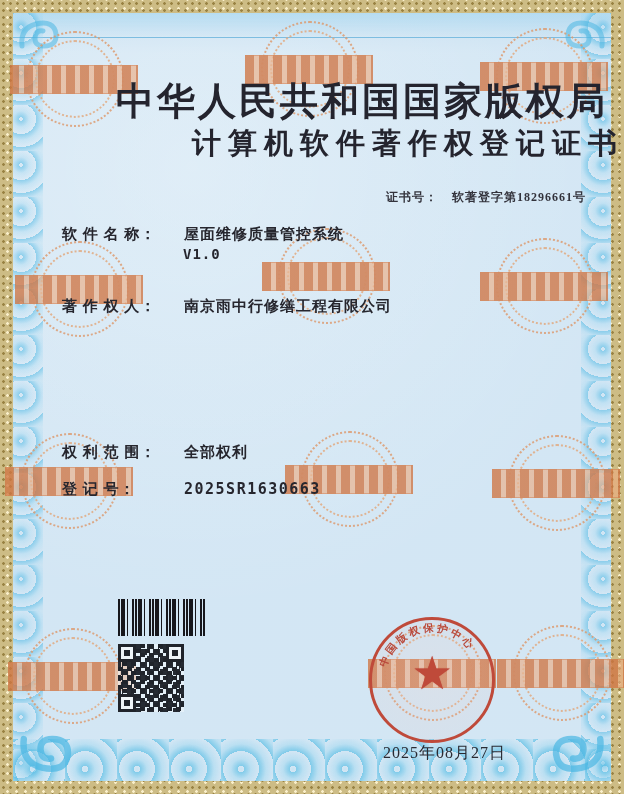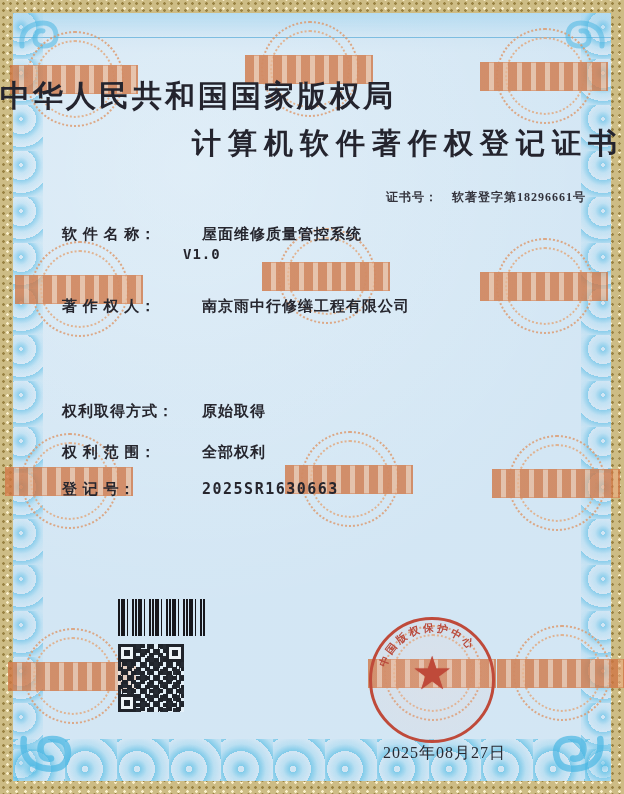--- a/index.html
+++ b/index.html
@@ -31,36 +31,36 @@
   svg.swirl{display:block;}
   
   .stamp{position:absolute;width:128px;height:100px;opacity:.82;filter:blur(.6px);pointer-events:none;}
   .stamp .ring{position:absolute;left:16px;top:3px;width:94px;height:92px;border:2px dotted #dd9a6e;border-radius:50%;}
   .stamp .ring2{position:absolute;left:25px;top:12px;width:76px;height:74px;border:2px dotted #e2a87d;border-radius:50%;}
   .stamp .bar{position:absolute;left:0;top:37px;width:128px;height:27px;
     background:rgba(235,166,118,.65);
     background-image:repeating-linear-gradient(90deg, rgba(205,112,62,.85) 0 9px, rgba(238,180,140,.3) 9px 14px);
     border-top:1px solid rgba(210,120,70,.6);border-bottom:1px solid rgba(210,120,70,.6);}
   
-  .authority{position:absolute;left:0;right:16px;top:76px;text-align:left;font-size:30px;font-weight:700;
+  .authority{position:absolute;left:0;right:16px;top:76px;text-align:right;font-size:38px;font-weight:700;
     letter-spacing:3px;color:#24242e;}
   .cert-title{position:absolute;left:0;right:0;top:124px;text-align:right;font-size:29px;font-weight:700;
     letter-spacing:7px;color:#24242e;}
   .cert-no-line{position:absolute;right:38px;top:189px;font-size:12px;font-weight:700;color:#33333c;letter-spacing:1px;margin-left:8px;}
   .cert-no-line .gap{display:inline-block;width:14px;}
   .field{position:absolute;font-size:15px;font-weight:700;color:#26262e;letter-spacing:1px;}
   .field .lbl{display:inline-block;min-width:112px;}
   .f0{left:62px;top:225px;}
   .f0v2{left:183px;top:246px;font-family:"DejaVu Sans Mono",monospace;font-size:14px;}
   .f1{left:62px;top:297px;}
   .f2{left:62px;top:402px;}
   .f3{left:62px;top:443px;}
   .f4{left:62px;top:480px;}
   .f4 .val{font-family:"DejaVu Sans Mono",monospace;letter-spacing:1.5px;}
-  .field .val{margin-left:28px;}
+  .field .val{margin-left:10px;}
   .statement{position:absolute;left:58px;right:50px;top:520px;font-size:14.5px;font-weight:600;
     color:#26262e;letter-spacing:1.2px;line-height:33px;}
   .statement .l1{text-indent:2em;}
   
   .barcode{position:absolute;left:118px;top:599px;width:88px;height:37px;
     background:repeating-linear-gradient(90deg,#17171c 0 2px,transparent 2px 3px,#17171c 3px 7px,transparent 7px 9px,#17171c 9px 10px,transparent 10px 14px,#17171c 14px 16px,transparent 16px 17px);}
   .qr{position:absolute;left:118px;top:644px;width:66px;height:68px;
     background-color:rgba(240,246,250,.6);
     background-image:repeating-conic-gradient(#20242b 0% 25%, transparent 0% 50%),
                      repeating-conic-gradient(#262b33 0% 25%, transparent 0% 50%);
@@ -177,23 +177,20 @@
     <span>证书号：</span><span class="gap"></span><span>软著登字第18296661号</span>
   </div>
 
   <div class="field f0">
     <span class="lbl">软 件 名 称：</span><span class="val">屋面维修质量管控系统</span>
   </div>
   <div class="field f0v2">V1.0</div>
   <div class="field f1">
     <span class="lbl">著 作 权 人：</span><span class="val">南京雨中行修缮工程有限公司</span>
   </div>
-  <div class="field f2">
-    <span class="lbl">权利取得方式：</span><span class="val">原始取得</span>
-  </div>
   <div class="field f3">
     <span class="lbl">权 利 范 围：</span><span class="val">全部权利</span>
   </div>
   <div class="field f4">
     <span class="lbl">登  记  号：</span><span class="val">2025SR1630663</span>
   </div>
 
   <div class="statement">
   </div>
 

